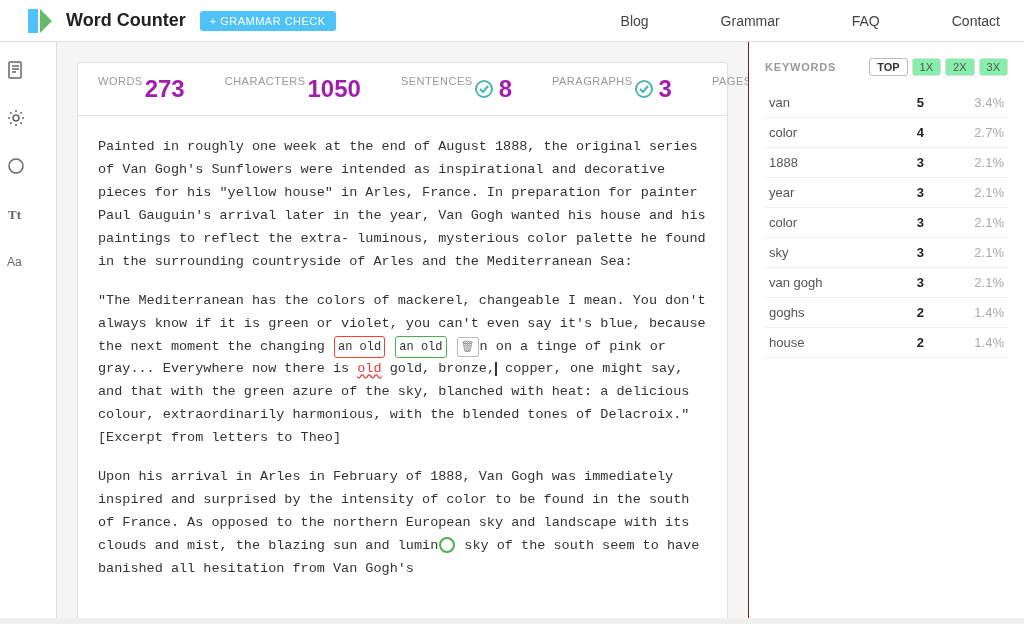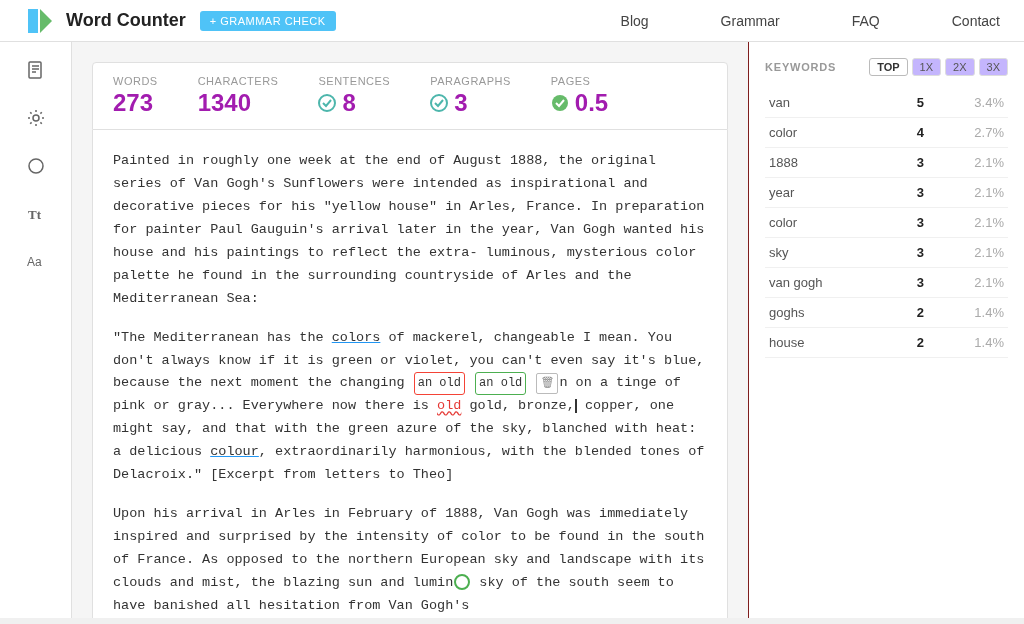--- a/index.html
+++ b/index.html
@@ -52,26 +52,25 @@
 
     
     .main-layout {
       display: flex;
       height: calc(100vh - 48px);
       overflow: hidden;
     }
 
     
     .left-sidebar {
-      width: 72px;
+      width: 57px;
       background: #fff;
       border-right: 1px solid #e0e0e0;
       display: flex;
       flex-direction: column;
-      align-items: center;
       padding: 12px 0;
       gap: 16px;
     }
     .sidebar-icon {
       width: 32px;
       height: 32px;
       display: flex;
       align-items: center;
       justify-content: center;
       cursor: pointer;
@@ -91,40 +90,40 @@
     
     .stats-bar {
       background: #fff;
       border: 1px solid #e0e0e0;
       border-radius: 4px 4px 0 0;
       padding: 12px 20px;
       display: flex;
       gap: 40px;
       align-items: flex-end;
     }
-    .stat-item { display: flex; flex-direction: column; gap: 2px; }
+    .stat-item { display: flex; flex-direction: row; gap: 2px; }
     .stat-label { font-size: 11px; color: #999; text-transform: uppercase; letter-spacing: 0.5px; }
     .stat-value { font-size: 24px; font-weight: 600; color: #a21caf; display: flex; align-items: center; gap: 6px; }
     .stat-icon { width: 18px; height: 18px; }
 
     
     .text-editor {
       background: #fff;
       border: 1px solid #e0e0e0;
       border-top: none;
       border-radius: 0 0 4px 4px;
       padding: 20px;
       font-family: 'Courier New', monospace;
       font-size: 13.5px;
       line-height: 1.7;
       color: #333;
       min-height: 420px;
     }
     .text-editor p { margin-bottom: 16px; }
-    .text-highlight-blue { text-decoration: underline; text-decoration-color: #2196f3; }
+    .text-highlight-blue { text-decoration-color: #2196f3; }
     .inline-suggestion {
       display: inline-block;
       border: 1.5px solid #f44336;
       border-radius: 3px;
       padding: 0 3px;
       background: #fff;
       color: #333;
       font-size: 12px;
       margin: 0 1px;
     }
@@ -187,21 +186,21 @@
       gap: 4px;
       margin-left: 32px;
     }
     .keyword-tab {
       font-size: 11px;
       padding: 2px 7px;
       border: 1px solid #ddd;
       border-radius: 3px;
       cursor: pointer;
       color: #555;
-      background: #c4b5fd;
+      background: #86efac;
     }
     .keyword-tab.active {
       background: #fff;
       color: #333;
       font-weight: 600;
       border-color: #bbb;
     }
     .keyword-table { width: 100%; border-collapse: collapse; }
     .keyword-table tr { border-bottom: 1px solid #f0f0f0; }
     .keyword-table td { padding: 7px 4px; font-size: 13px; }
@@ -263,21 +262,21 @@
 
   <main class="content-area">
 
     <div class="stats-bar">
       <div class="stat-item">
         <span class="stat-label">WORDS</span>
         <span class="stat-value">273</span>
       </div>
       <div class="stat-item">
         <span class="stat-label">CHARACTERS</span>
-        <span class="stat-value">1340</span>
+        <span class="stat-value">1050</span>
       </div>
       <div class="stat-item">
         <span class="stat-label">SENTENCES</span>
         <span class="stat-value">
           <svg class="stat-icon" viewBox="0 0 18 18">
             <circle cx="9" cy="9" r="8" fill="none" stroke="#4db6ac" stroke-width="2"></circle>
             <path d="M5 9 L8 12 L13 6" stroke="#4db6ac" stroke-width="2" fill="none"></path>
           </svg>
           <span>8</span>
         </span>

